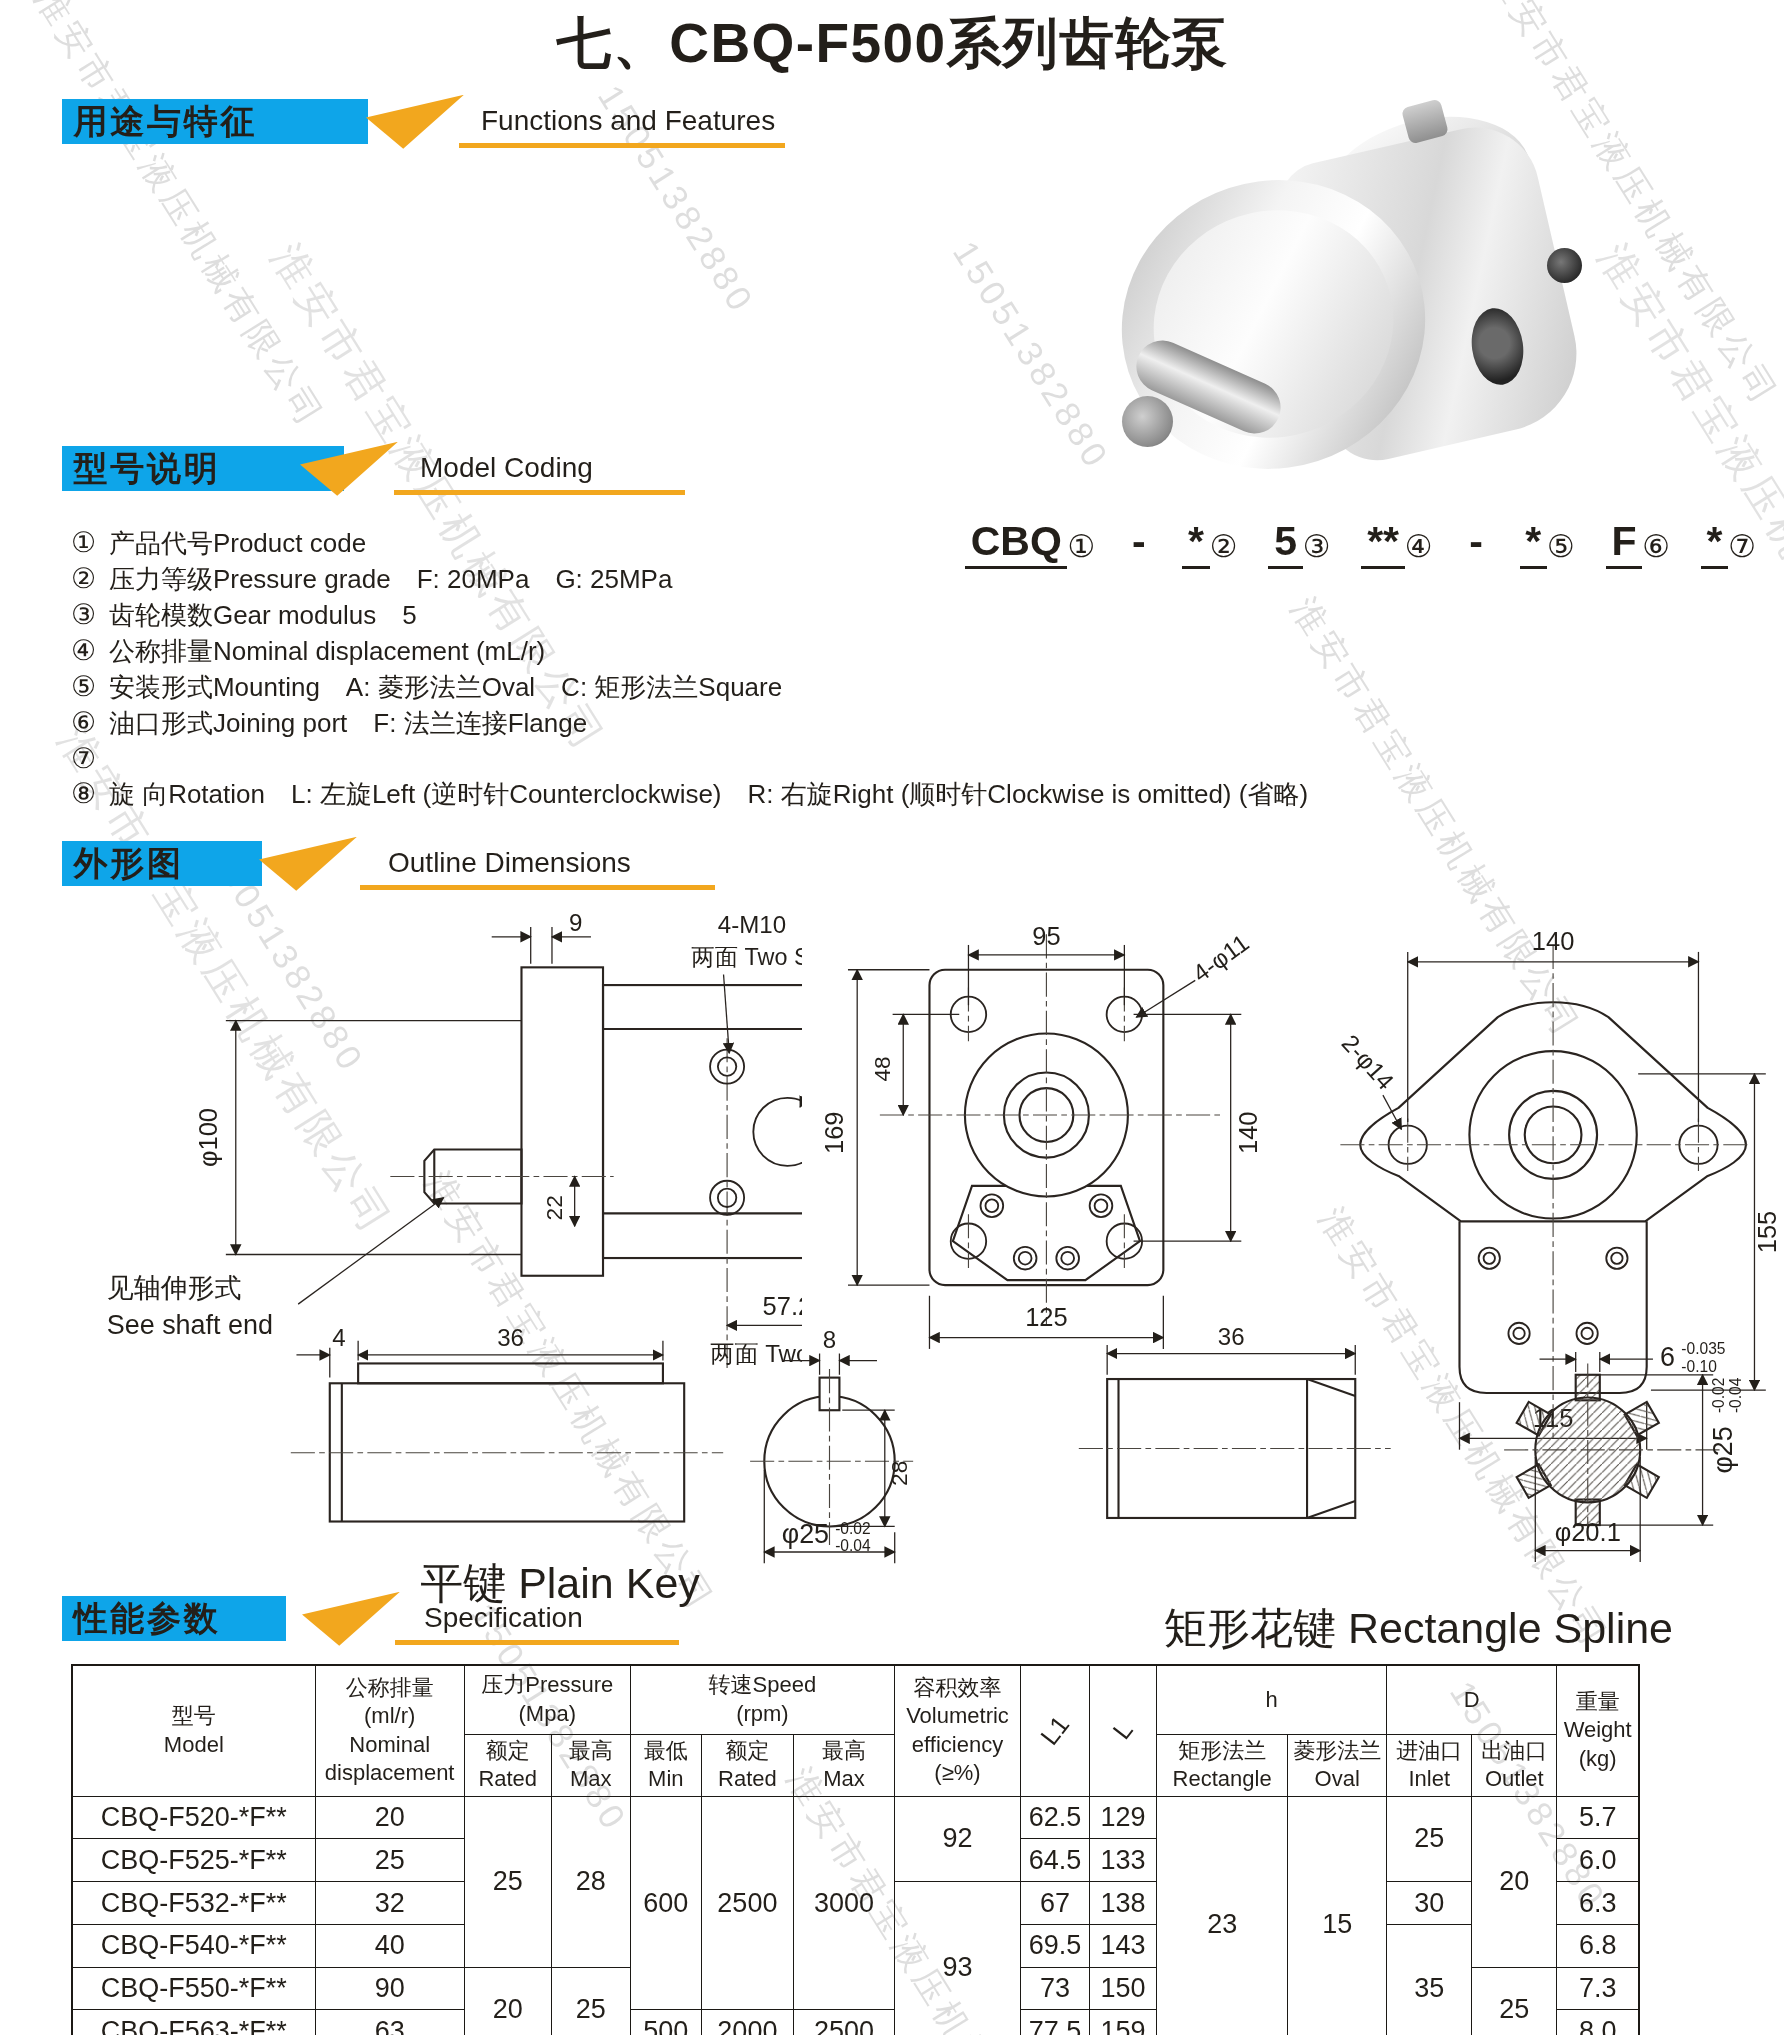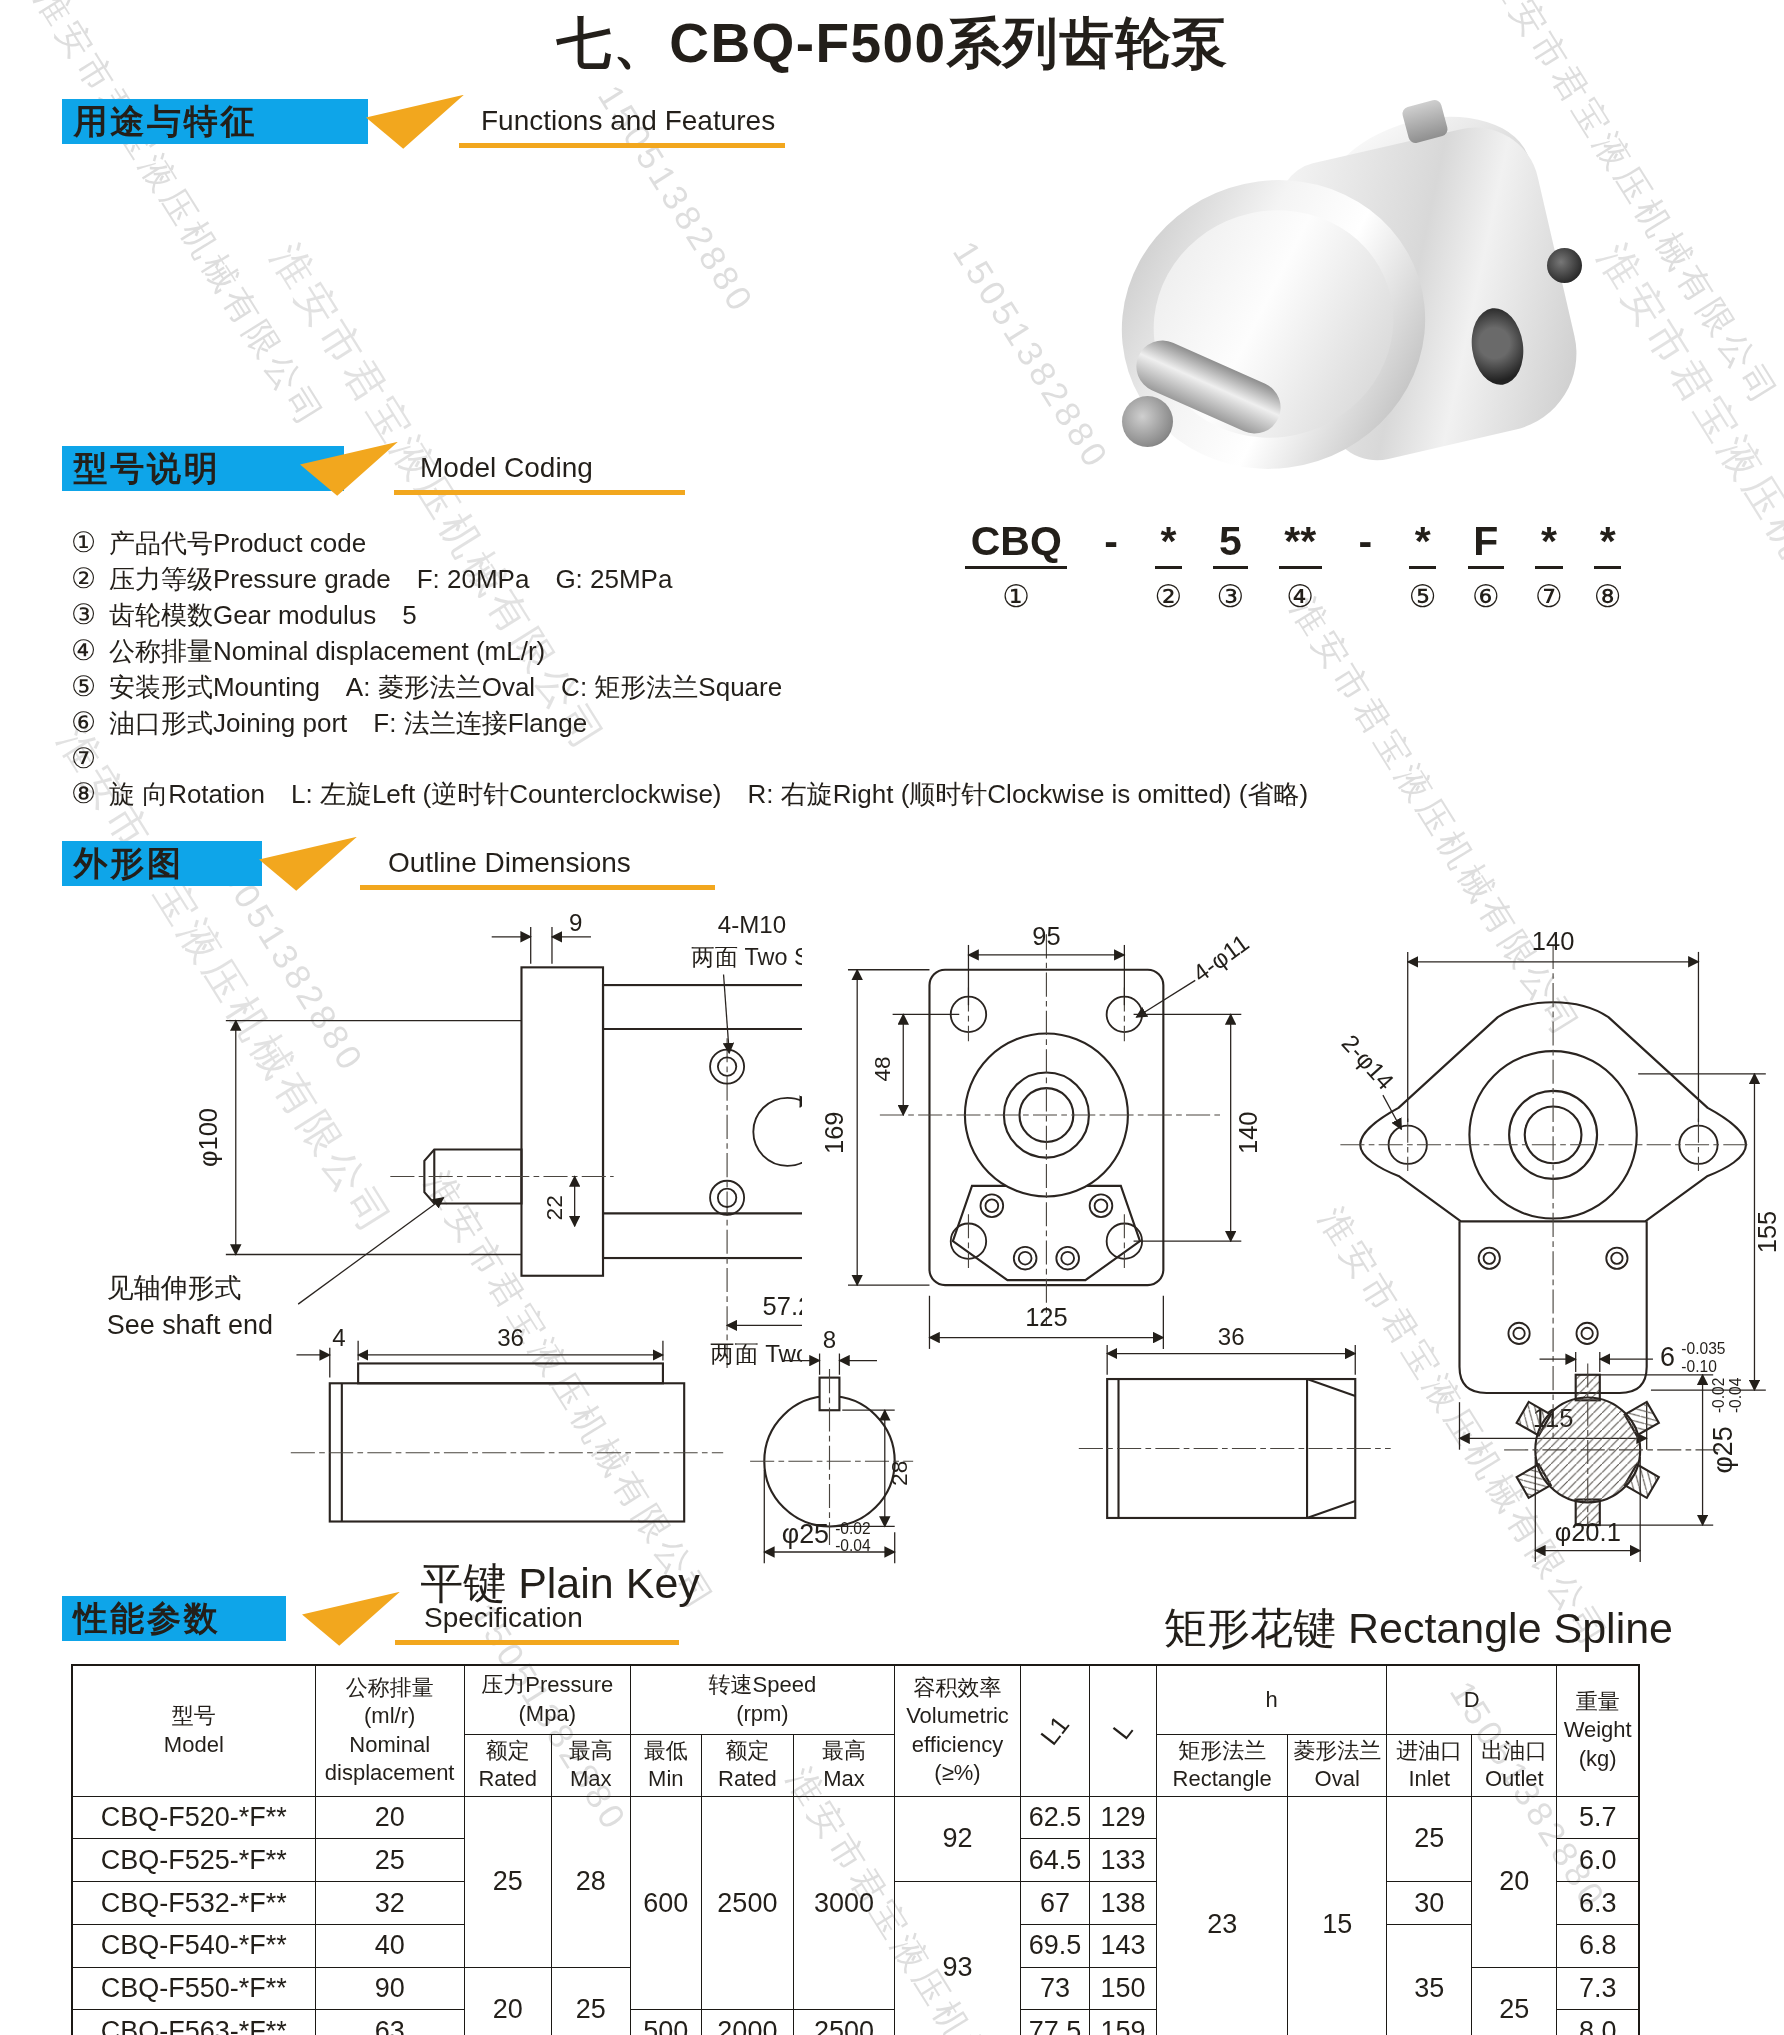--- a/index.html
+++ b/index.html
@@ -21,21 +21,21 @@
   .sec .en{position:absolute;top:5.7px;font-size:28px;white-space:nowrap;}
   .sec .uline{position:absolute;top:44px;height:5px;background:#f2a71e;}
   
   .para{position:absolute;left:67px;top:163px;width:617px;font-size:26px;line-height:1.5;text-align:justify;}
   
   .mc-list{position:absolute;left:71px;top:525px;width:1660px;}
   .mc-item{display:flex;align-items:baseline;font-size:26px;line-height:35px;}
   .mc-item .num{font-size:28px;margin-right:12.8px;}
   
   .code{position:absolute;left:965px;top:516px;display:flex;gap:31px;align-items:flex-start;}
-  .seg{display:flex;flex-direction:column;align-items:center;}
+  .seg{display:flex;flex-direction:row;align-items:center;}
   .seg .ch{font-size:41px;font-weight:bold;line-height:50px;padding:0 5.7px;border-bottom:3.5px solid #231f1a;}
   .seg.nodash .ch{border-bottom:none;}
   .seg .cnum{font-size:31px;margin-top:8.5px;}
   
   .photo{position:absolute;left:1121px;top:99px;width:482px;height:376px;}
   .photo *{position:absolute;}
   .ph-flange{left:0;top:82px;width:305px;height:287px;border-radius:50%;transform:rotate(-18deg);
      background:linear-gradient(135deg,#bdbdbd,#f4f4f4 38%,#ffffff 58%,#b3b3b3 95%);}
   .ph-flange2{left:32px;top:112px;width:241px;height:226px;border-radius:50%;transform:rotate(-18deg);
      background:linear-gradient(135deg,#e9e9e9,#fdfdfd 45%,#cfcfcf);}

